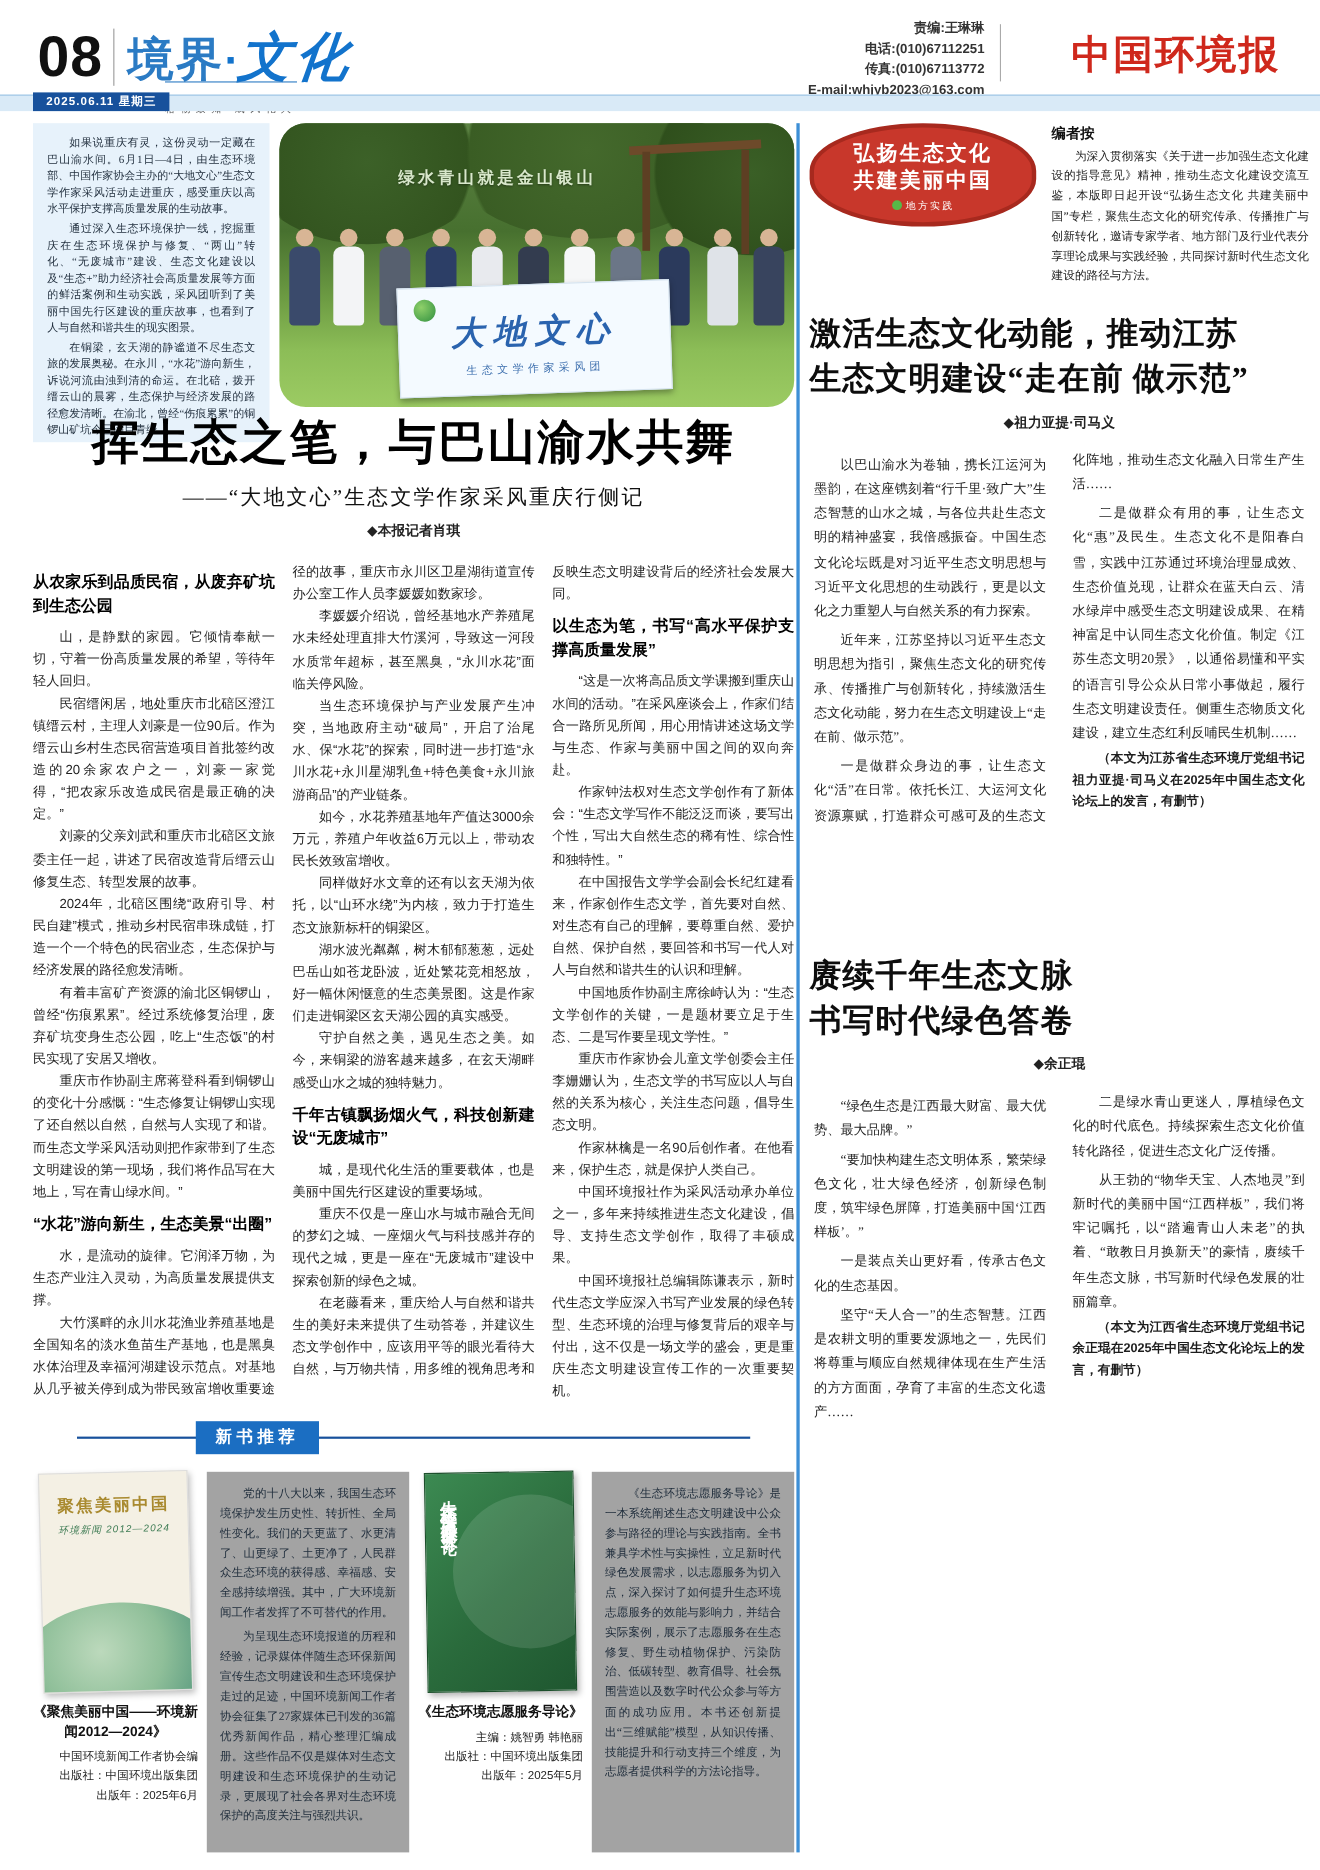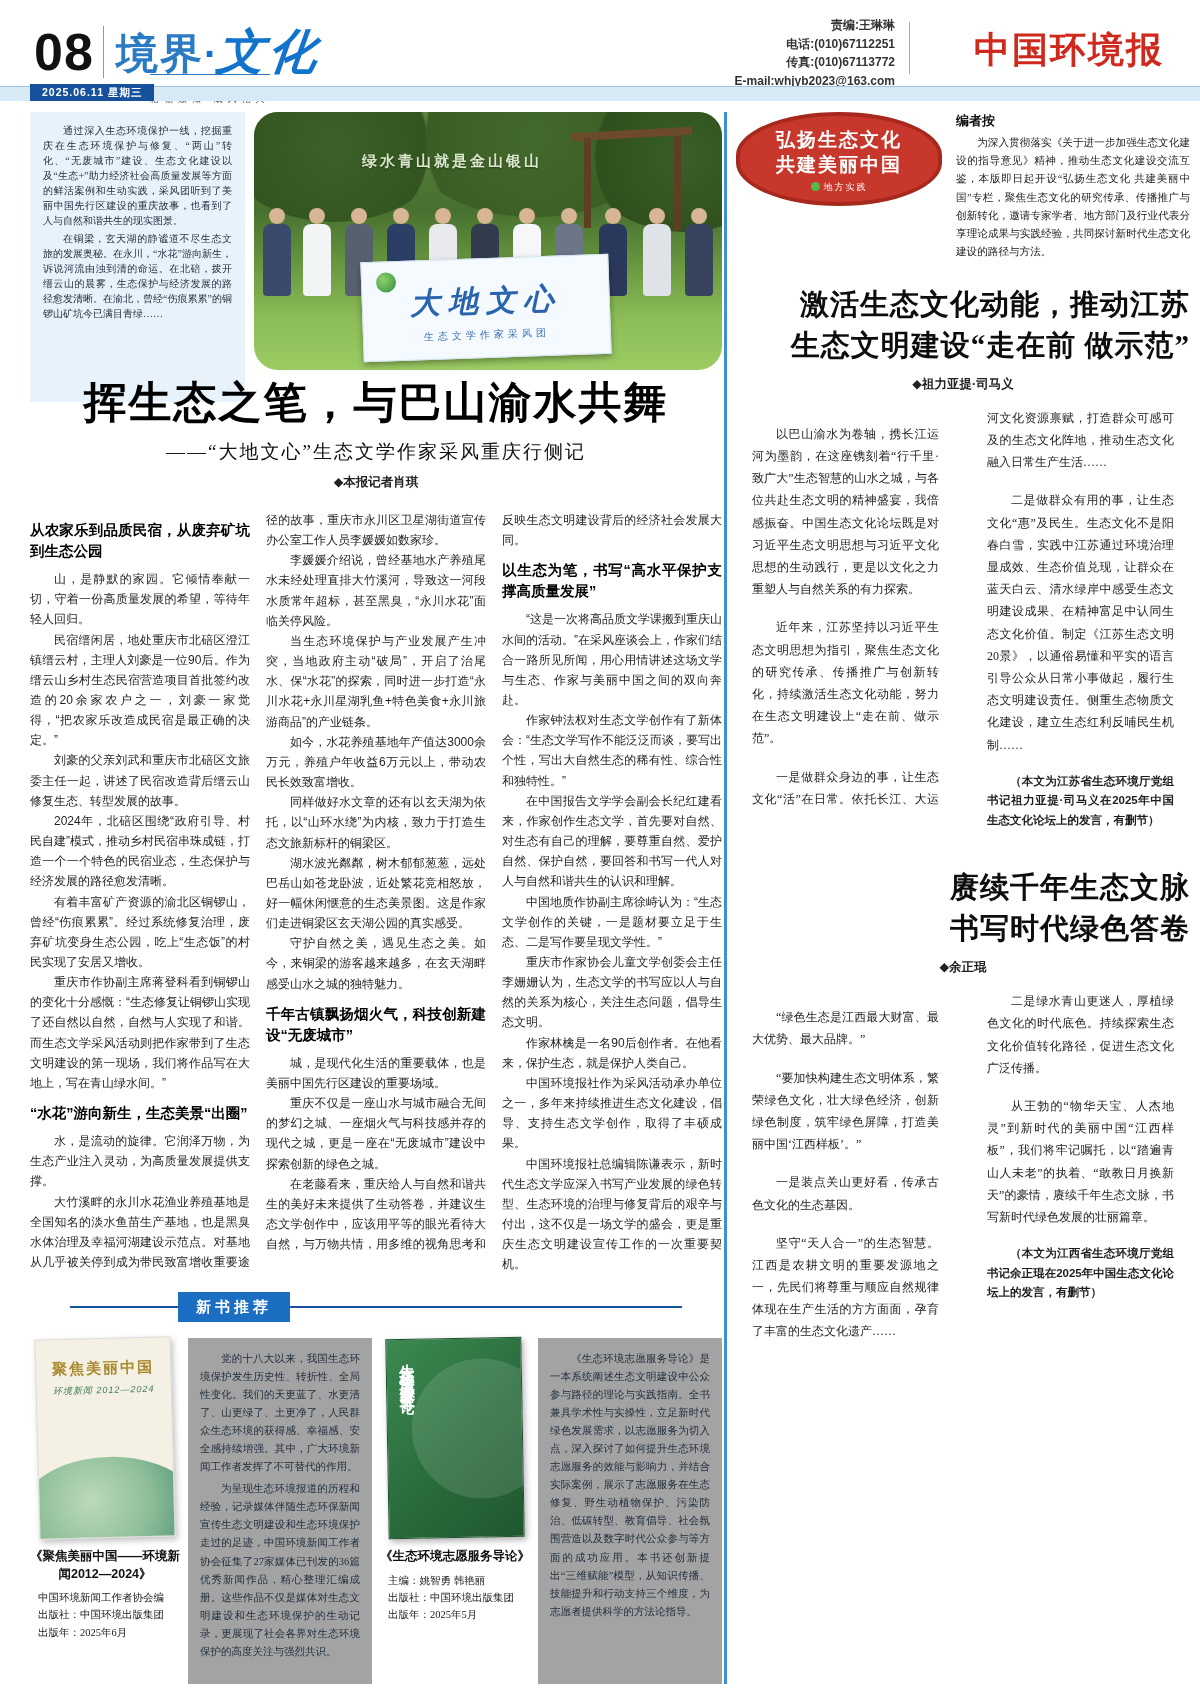--- a/index.html
+++ b/index.html
@@ -76,40 +76,40 @@
   .cover1 .wave{position:absolute;left:-20px;bottom:-30px;width:180px;height:110px;border-radius:50%;
                 background:radial-gradient(circle at 40% 40%,#bcd9bc 0%,#8fbf99 45%,#5f9e82 75%,transparent 78%);}
   .cover2{width:134px;height:198px;margin:0 auto;background:linear-gradient(135deg,#3c8a52 0%,#2a6b3c 55%,#1f5730 100%);
           border:1px solid #1c4f2b;box-shadow:2px 3px 6px rgba(0,0,0,.3);transform:rotate(-1deg);position:relative;overflow:hidden;}
   .cover2 .leaf{position:absolute;right:-30px;top:20px;width:140px;height:140px;border-radius:50% 0 50% 50%;
                 background:rgba(255,255,255,.12);transform:rotate(25deg);}
   .cover2 .c2t{position:absolute;left:10px;top:12px;writing-mode:vertical-rl;font-size:15px;font-weight:bold;color:#fff;
                letter-spacing:4px;font-family:"Liberation Serif","DejaVu Serif",serif;}
   .bk-caption{margin-top:10px;text-align:center;font-size:12.5px;font-weight:900;line-height:1.4;
               font-family:Liberation Sans, sans-serif;color:#111;}
-  .bk-meta{margin-top:6px;font-size:10.5px;line-height:1.65;color:#222;text-align:left;padding-left:8px;
-           font-family:Liberation Serif, serif;}
+  .bk-meta{margin-top:6px;font-size:10.5px;line-height:1.65;color:#222;text-align:right;padding-left:8px;
+           font-family:Liberation Sans, sans-serif;}
   
   .vsep{position:absolute;left:724px;top:112px;width:3px;height:1572px;background:#3d8fd6;}
   .right-region{position:absolute;left:736px;top:112px;width:454px;height:1580px;}
   .seal-row{display:flex;}
   .seal{width:206px;height:94px;background:#c8372b;border:4px solid #a7291e;border-radius:50% / 46%;
         color:#fff;text-align:center;box-sizing:border-box;padding-top:12px;flex:none;}
   .seal .s1{font-size:19px;font-weight:900;letter-spacing:2px;font-family:"Liberation Serif","DejaVu Serif",serif;line-height:1.3;}
   .seal .tag{margin-top:4px;font-size:9px;letter-spacing:2px;}
   .seal .dot{display:inline-block;width:9px;height:9px;border-radius:50%;background:#57b847;vertical-align:-1px;margin-right:4px;}
   .ed-note{margin-left:14px;flex:1;}
   .ed-title{font-size:13px;font-weight:900;color:#111;margin-bottom:4px;}
   .ed-text{font-size:10.6px;line-height:1.72;text-align:justify;color:#222;font-family:"Liberation Serif","DejaVu Serif",serif;text-indent:2em;}
-  .r-h2{margin:22px 0 0;text-align:right;font-size:29px;font-weight:900;line-height:1.42;color:#0d0d0d;
+  .r-h2{margin:22px 0 0;text-align:left;font-size:29px;font-weight:900;line-height:1.42;color:#0d0d0d;
         font-family:"Liberation Serif","DejaVu Serif",serif;letter-spacing:1px;}
   .r-by{margin-top:10px;text-align:center;font-size:12.5px;font-weight:bold;color:#222;}
   .r-body{margin-top:14px;column-count:2;column-gap:16px;font-size:12px;line-height:1.85;text-align:justify;
           color:#1d1d1d;font-family:"Liberation Serif","DejaVu Serif",serif;overflow:hidden;}
-  .r-body p.bp{margin:16px;text-indent:2em;}
+  .r-body p.bp{margin:4px;text-indent:2em;}
   .r-body .endnote{font-family:"Liberation Sans","DejaVu Sans",sans-serif;font-weight:bold;font-size:11.5px;line-height:1.7;}
   .body1{height:438px;}
   .body2{height:560px;}
 </style>
 </head>
 <body>
 
 <div id="page">
 
   <div class="hdr">
@@ -126,20 +126,21 @@
       <div>E-mail:whjyb2023@163.com</div>
     </div>
     <div class="hdr-div2"></div>
     <div class="paper-name">中国环境报</div>
   </div>
   <div class="band"></div>
   <div class="date-box">2025.06.11  星期三</div>
 
   <div class="left-region">
     <div class="lede">
+        <p>如果说重庆有灵，这份灵动一定藏在巴山渝水间。6月1日—4日，由生态环境部、中国作家协会主办的“大地文心”生态文学作家采风活动走进重庆，感受重庆以高水平保护支撑高质量发展的生动故事。</p>
         <p>通过深入生态环境保护一线，挖掘重庆在生态环境保护与修复、“两山”转化、“无废城市”建设、生态文化建设以及“生态+”助力经济社会高质量发展等方面的鲜活案例和生动实践，采风团听到了美丽中国先行区建设的重庆故事，也看到了人与自然和谐共生的现实图景。</p>
         <p>在铜梁，玄天湖的静谧道不尽生态文旅的发展奥秘。在永川，“水花”游向新生，诉说河流由浊到清的命运。在北碚，拨开缙云山的晨雾，生态保护与经济发展的路径愈发清晰。在渝北，曾经“伤痕累累”的铜锣山矿坑今已满目青绿……</p>
       </div>
 
     <div class="photo">
       <div class="blob b1"></div>
       <div class="blob b2"></div>
       <div class="blob b3"></div>
       <div class="pergola1"></div>
       <div class="pergola2"></div>

